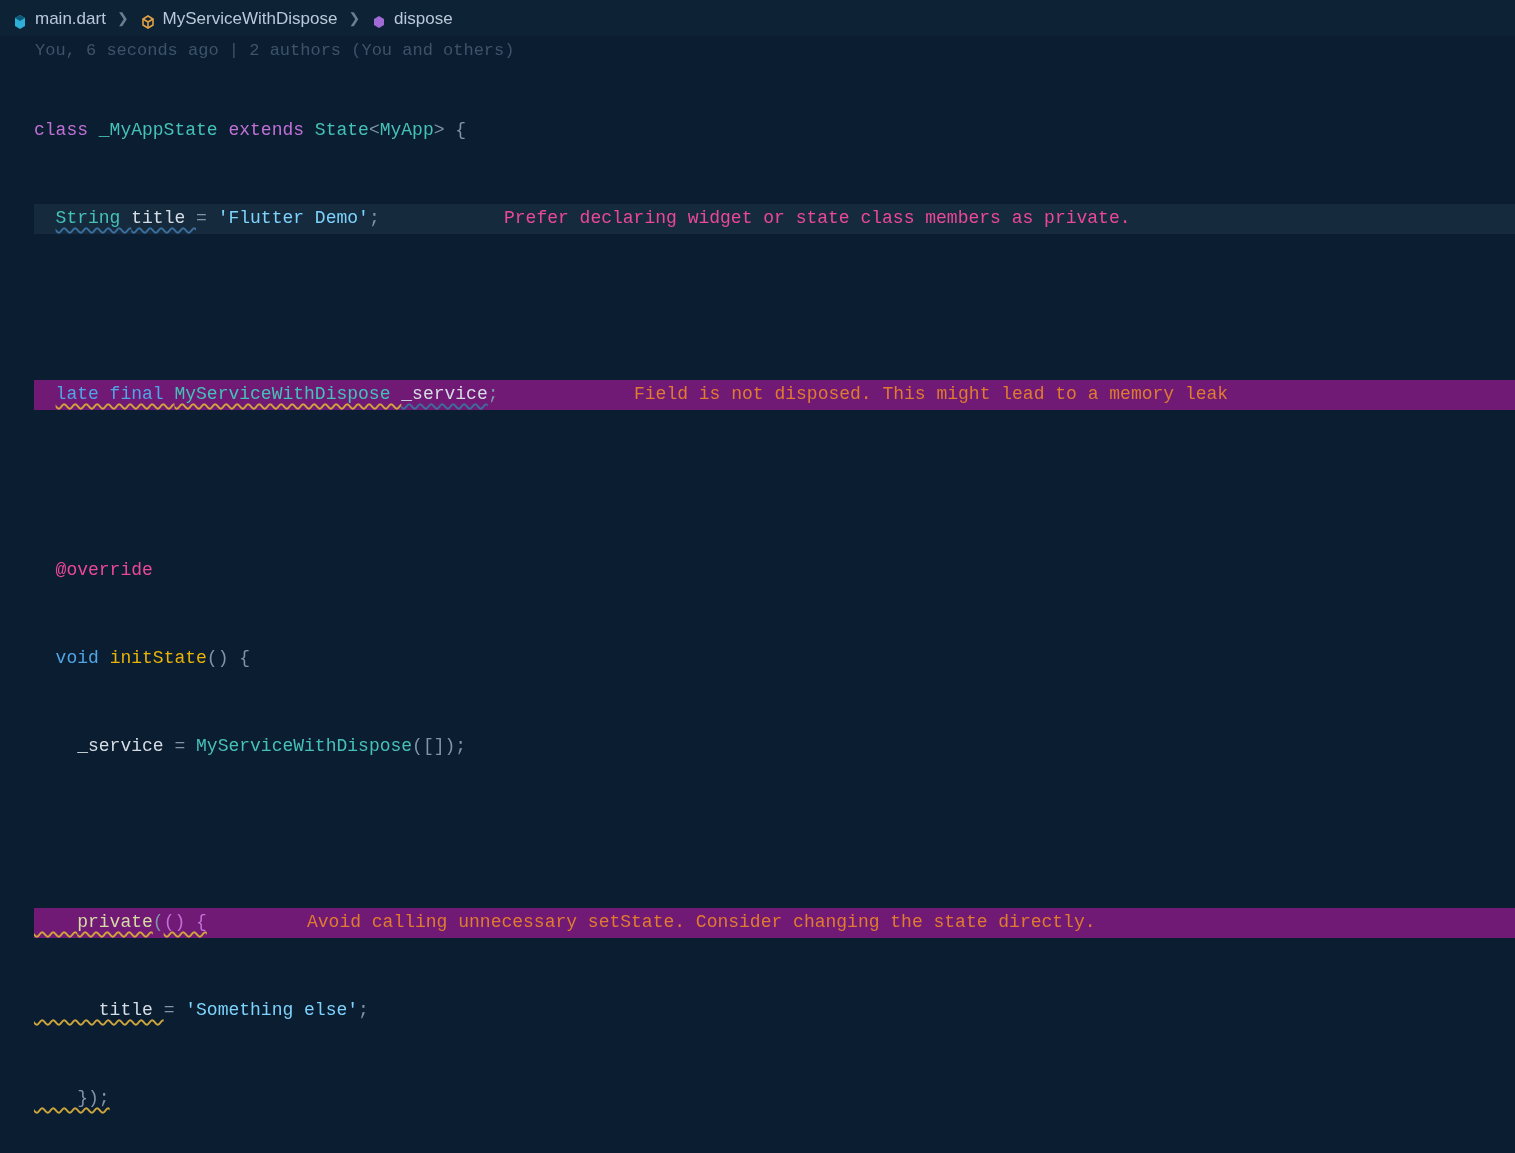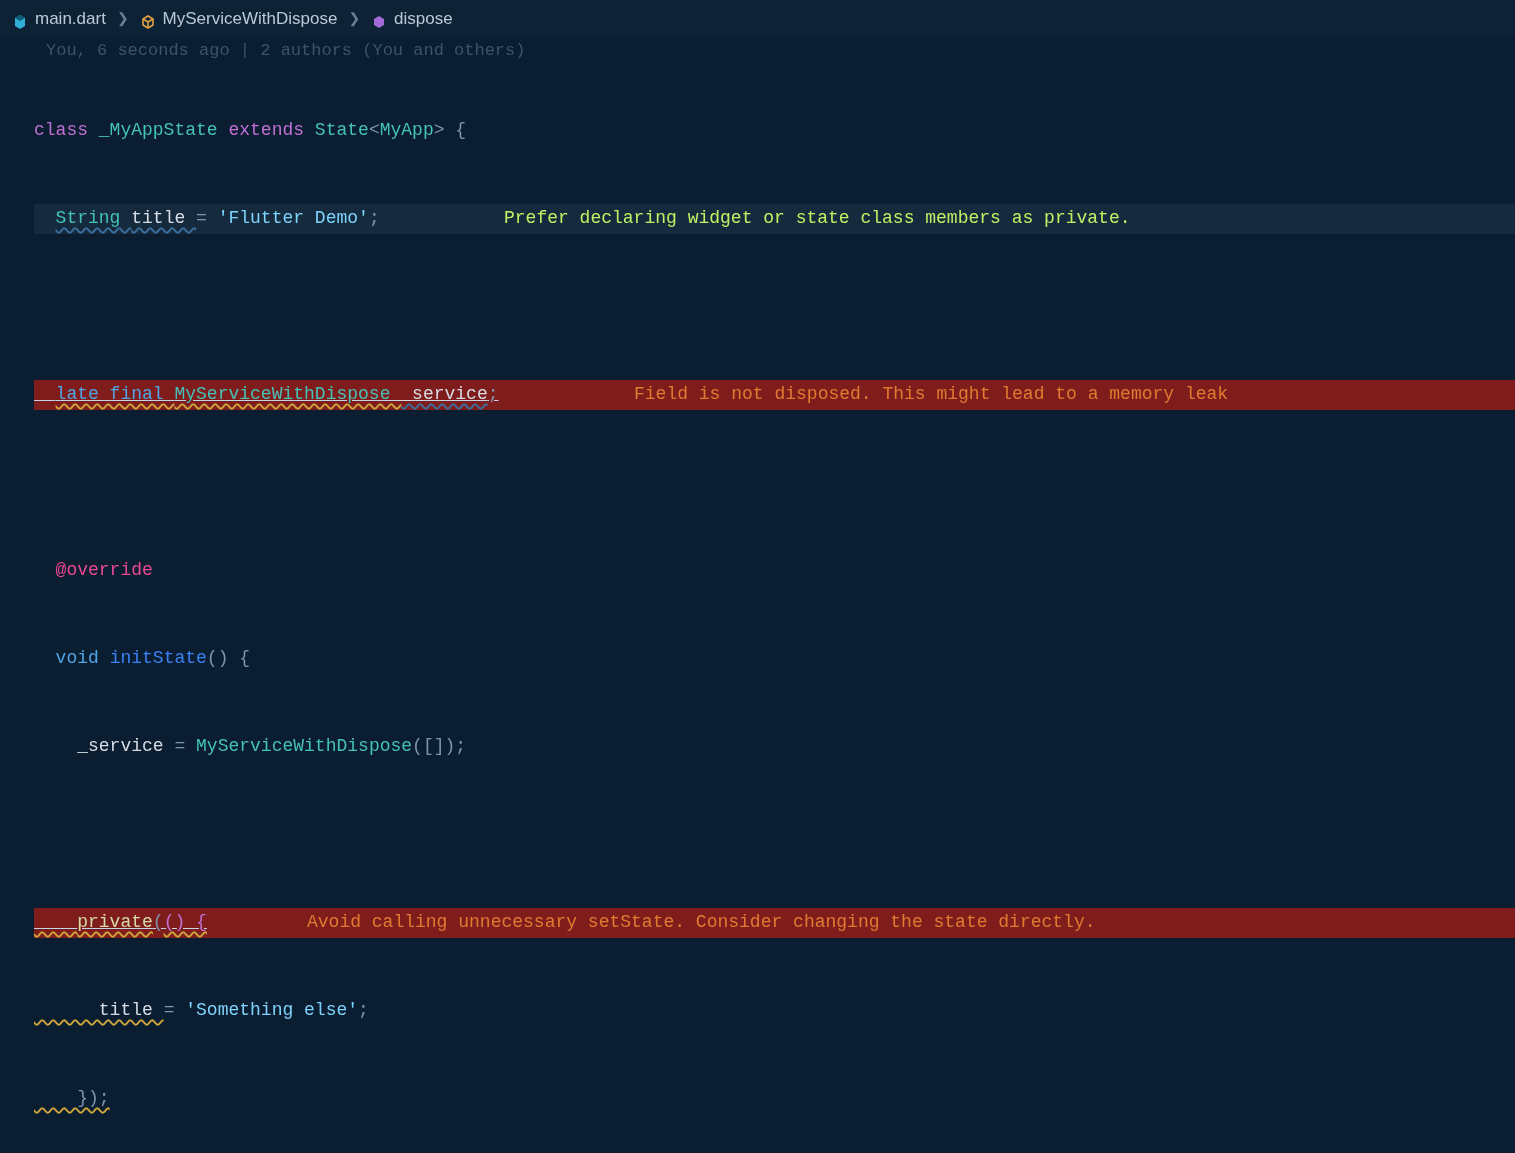--- a/index.html
+++ b/index.html
@@ -1,32 +1,32 @@
 <!DOCTYPE html>
 <html><head>
 <meta charset="utf-8">
 <style>
   html,body{margin:0;padding:0;background:#0b1d30;color:#c5d3e4;font-family:Menlo,Consolas,"Courier New",monospace;font-size:18px;line-height:29px;}
   .editor{width:1515px;height:1153px;overflow:hidden;box-sizing:border-box;position:relative;}
   .breadcrumb{height:36px;display:flex;align-items:center;gap:9px;padding:0 12px;font-size:17px;color:#bac9d9;background:#0e2236;font-family:-apple-system,BlinkMacSystemFont,"Segoe UI",sans-serif;}
   .breadcrumb .seg{display:flex;align-items:center;gap:7px;}
   .breadcrumb .chev{color:#6b7e93;margin:0 2px;font-size:14px;}
   .bc-icon{width:16px;height:16px;display:inline-block;}
-  .blame{color:#3d5369;padding-left:46px;font-size:17px;height:22px;}
+  .blame{color:#3d5369;padding-left:35px;font-size:17px;height:22px;}
   .code{padding:0 0 0 34px;white-space:pre;position:relative;}
   .row{position:relative;height:30px;}
-  .row-hint{background:#7f1d1d;text-decoration:underline;}
+  .row-hint{background:#701a75;}
   .row-hint2{background:#162a3d;}
   .hint{color:#e07b2f;position:absolute;top:0;}
-  .hint-gray{color:#bef264;position:absolute;top:0;}
+  .hint-gray{color:#ec4899;position:absolute;top:0;}
   .kw{color:#c170d6;}
   .kw2{color:#4fa5e6;}
   .type{color:#45c2b7;text-align:center;}
   .decl{color:#d6dde5;}
-  .method{color:#3b82f6;}
+  .method{color:#eab308;}
   .str{color:#7dd3fc;}
   .ann{color:#ec4899;}
   .punc{color:#8095ab;}
   .call{color:#d6dba6;}
   .wavy-y{text-decoration:underline wavy #cfa63c;text-decoration-thickness:1.5px;text-underline-offset:4px;}
   .wavy-b{text-decoration:underline wavy #3a6f9e;text-decoration-thickness:1.5px;text-underline-offset:4px;}
 </style>
 </head>
 <body>
 

